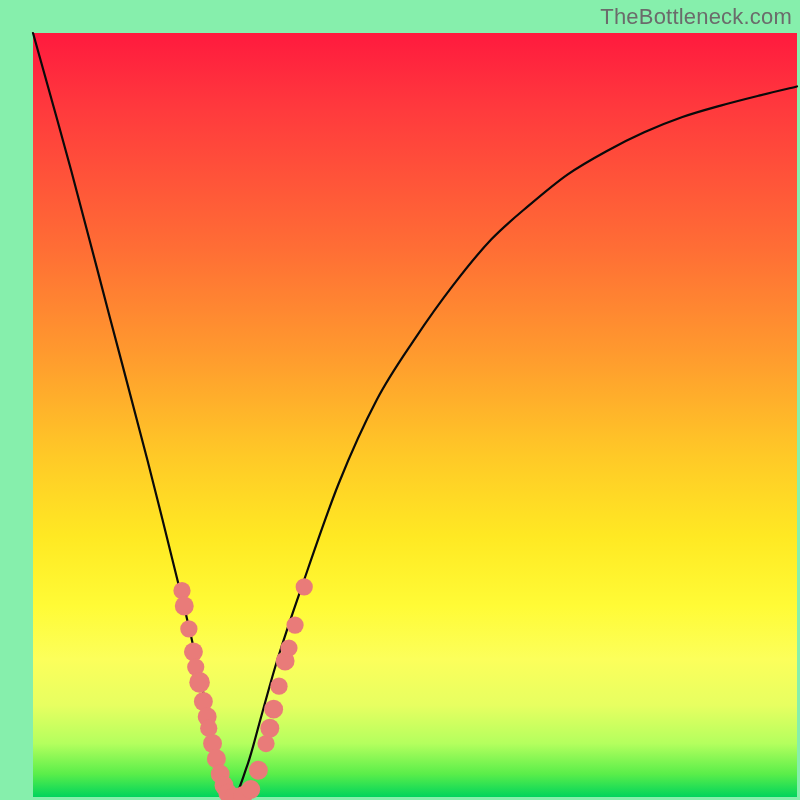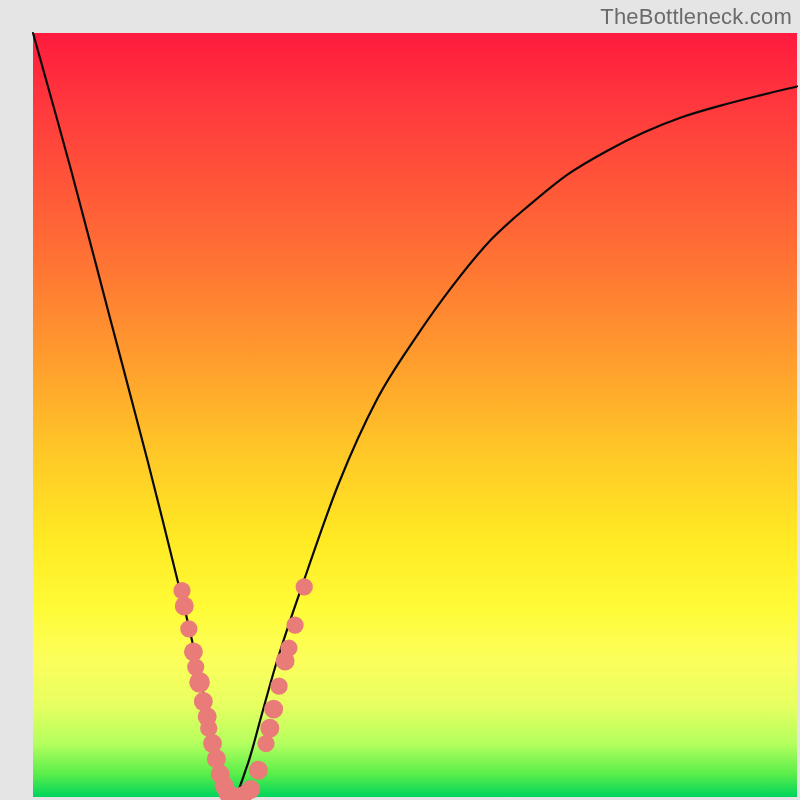--- a/index.html
+++ b/index.html
@@ -8,21 +8,21 @@
     width: 800px;
     height: 800px;
     background: #000;
     overflow: hidden;
     font-family: Arial, Helvetica, sans-serif;
   }
   .stage {
     position: relative;
     width: 800px;
     height: 800px;
-    background: #e5e5e5;
+    background: #86efac;
   }
   .plot-area {
     position: absolute;
     left: 33px;
     top: 33px;
     width: 764px;
     height: 764px;
     
     background: linear-gradient(to bottom,
       #ff1a3e 0%,

